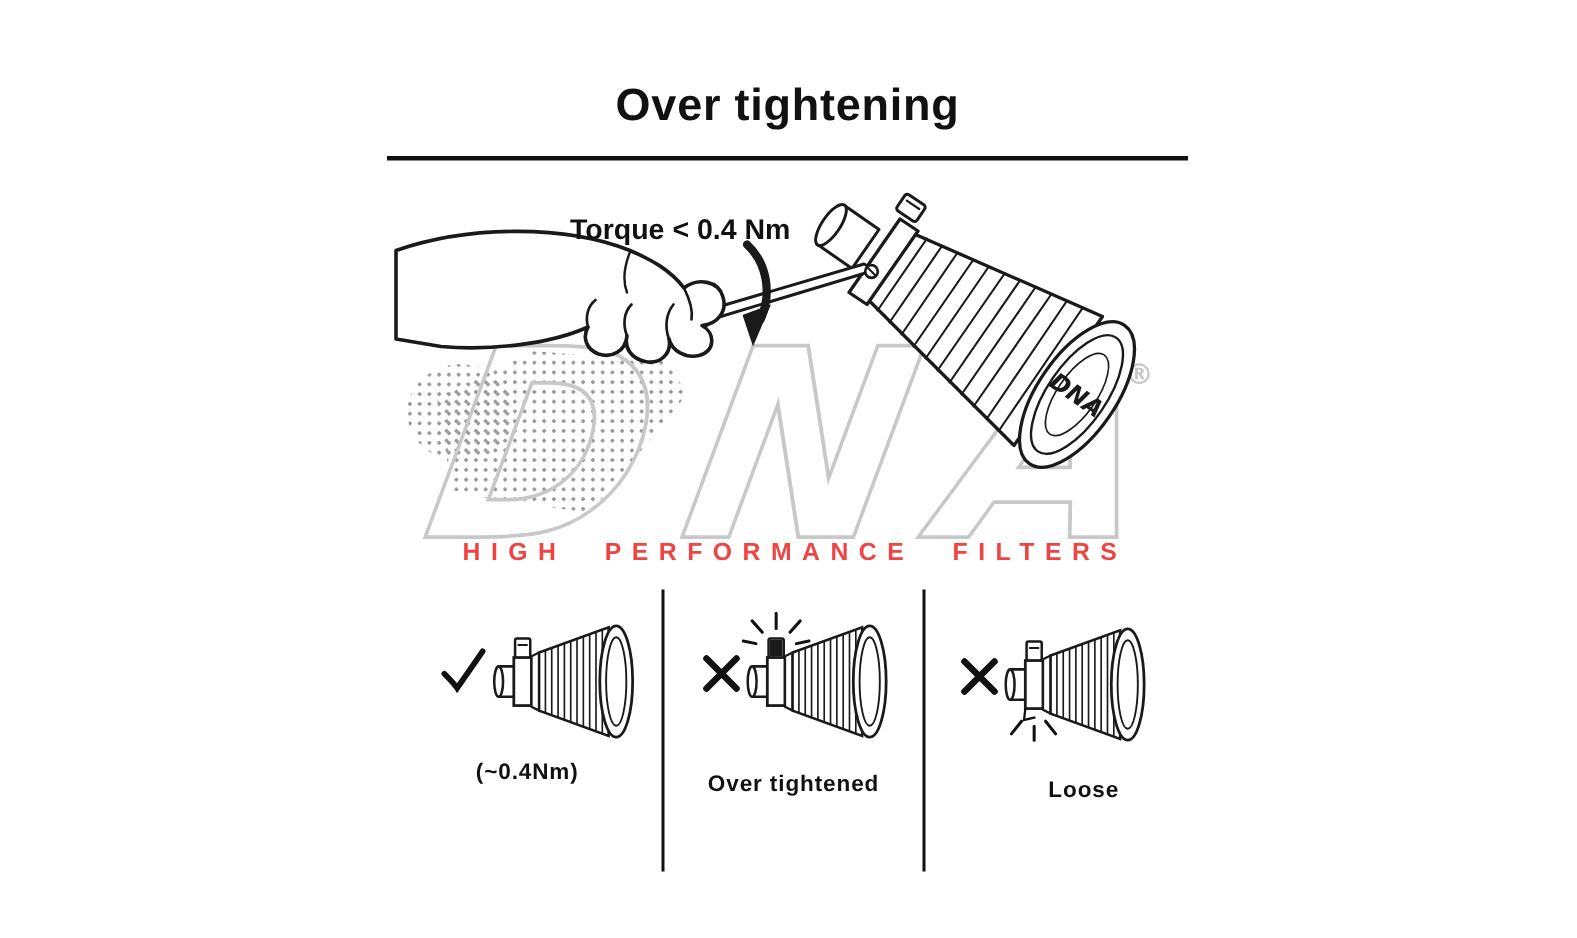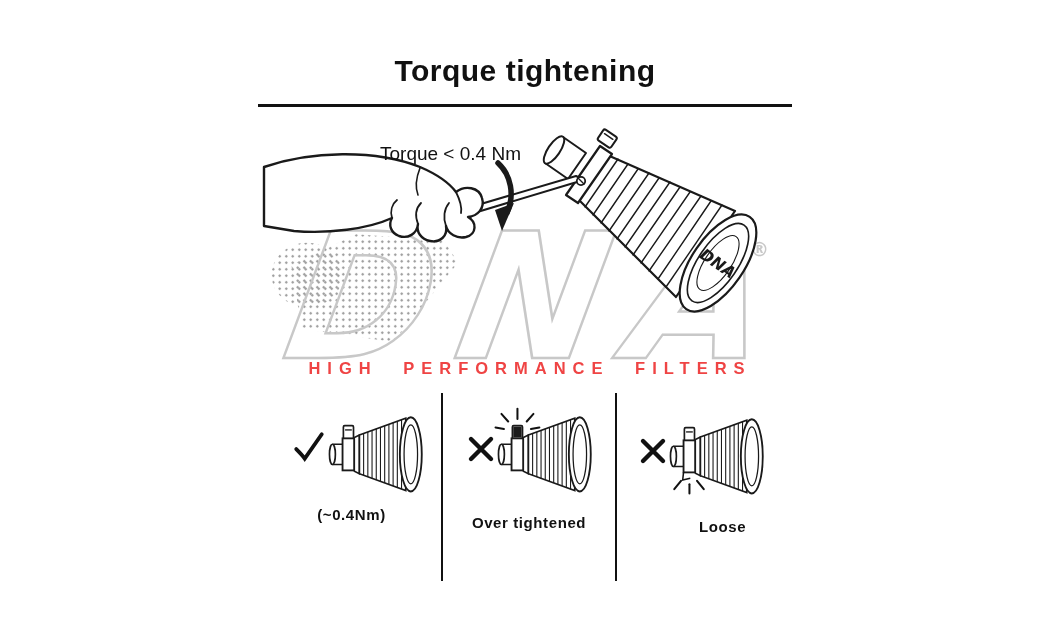--- a/index.html
+++ b/index.html
@@ -6,21 +6,21 @@
   #canvas{position:relative;width:1051px;height:625px;background:#fff;overflow:hidden;
           font-family:"Liberation Sans",sans-serif;color:#111;}
   .abs{position:absolute;}
 
   
   #title{left:258px;top:54px;width:534px;text-align:center;
          font-size:30px;font-weight:bold;letter-spacing:.5px;color:#111;}
   #title-rule{left:258px;top:104px;width:534px;height:3px;background:#111;}
 
   
-  #torque{left:380px;top:143px;font-size:19px;font-weight:normal;color:#111;z-index:5;}
+  #torque{left:380px;top:143px;font-size:19px;font-weight:bold;color:#111;z-index:5;}
 
   
   #wm-svg{left:250px;top:198px;z-index:2;}
   #wm-tagline{left:250px;top:359px;width:560px;text-align:center;z-index:2;
               font-size:16.5px;font-weight:bold;color:#ef4444;
               letter-spacing:7px;word-spacing:14px;white-space:nowrap;}
 
   
   .halftone{background-image:radial-gradient(circle,#9a9a9a 1.1px,transparent 1.35px);
             background-size:6.5px 6.5px;z-index:1;}
@@ -78,21 +78,21 @@
           <line x1="87" y1="19.6" x2="87" y2="98.4"></line>
           <line x1="92" y1="17.8" x2="92" y2="100.2"></line>
         </g>
 
         <ellipse cx="103" cy="59" rx="13" ry="44" stroke-width="2.2"></ellipse>
         <ellipse cx="103" cy="59" rx="8" ry="35" fill="none" stroke-width="1.5"></ellipse>
       </g>
     </defs>
   </svg>
 
-  <div class="abs" id="title">Torque tightening</div>
+  <div class="abs" id="title">Over tightening</div>
   <div class="abs" id="title-rule"></div>
 
   <div class="abs" id="torque">Torque &lt; 0.4 Nm</div>
 
   <div class="abs halftone" id="halftone-1"></div>
   <div class="abs halftone" id="halftone-2"></div>
 
   <svg class="abs" id="wm-svg" width="560" height="185" viewBox="0 0 560 185">
     <text x="58" y="160" transform="skewX(-10)" font-size="175" font-weight="bold" font-style="italic" letter-spacing="26" fill="none" stroke="#c8c8c8" stroke-width="2.5">DNA</text>
     <text x="500" y="58" font-size="19" fill="#c8c8c8" font-weight="bold">®</text>

